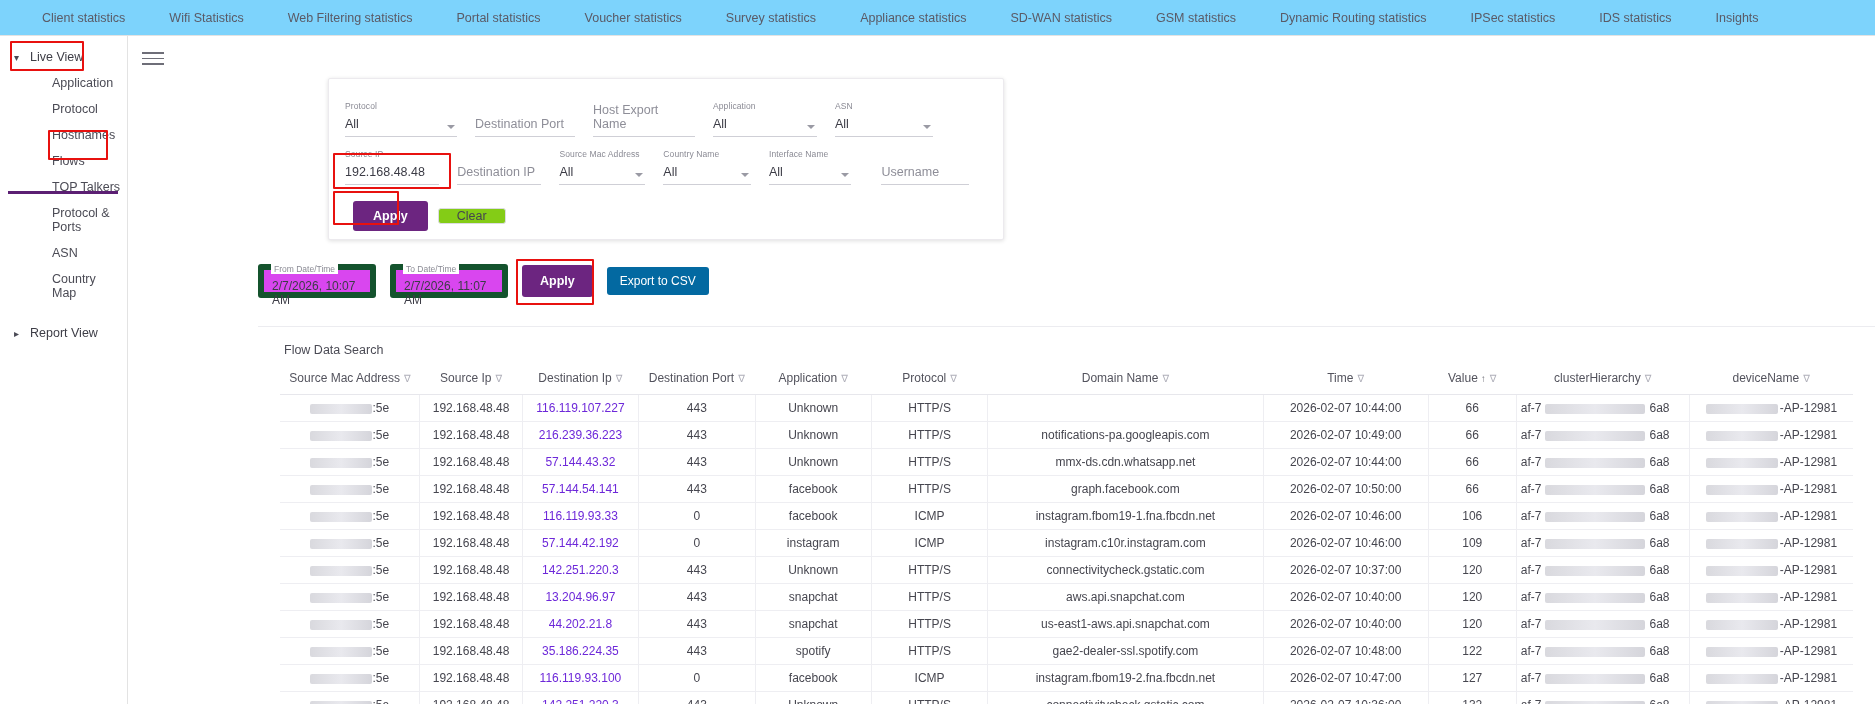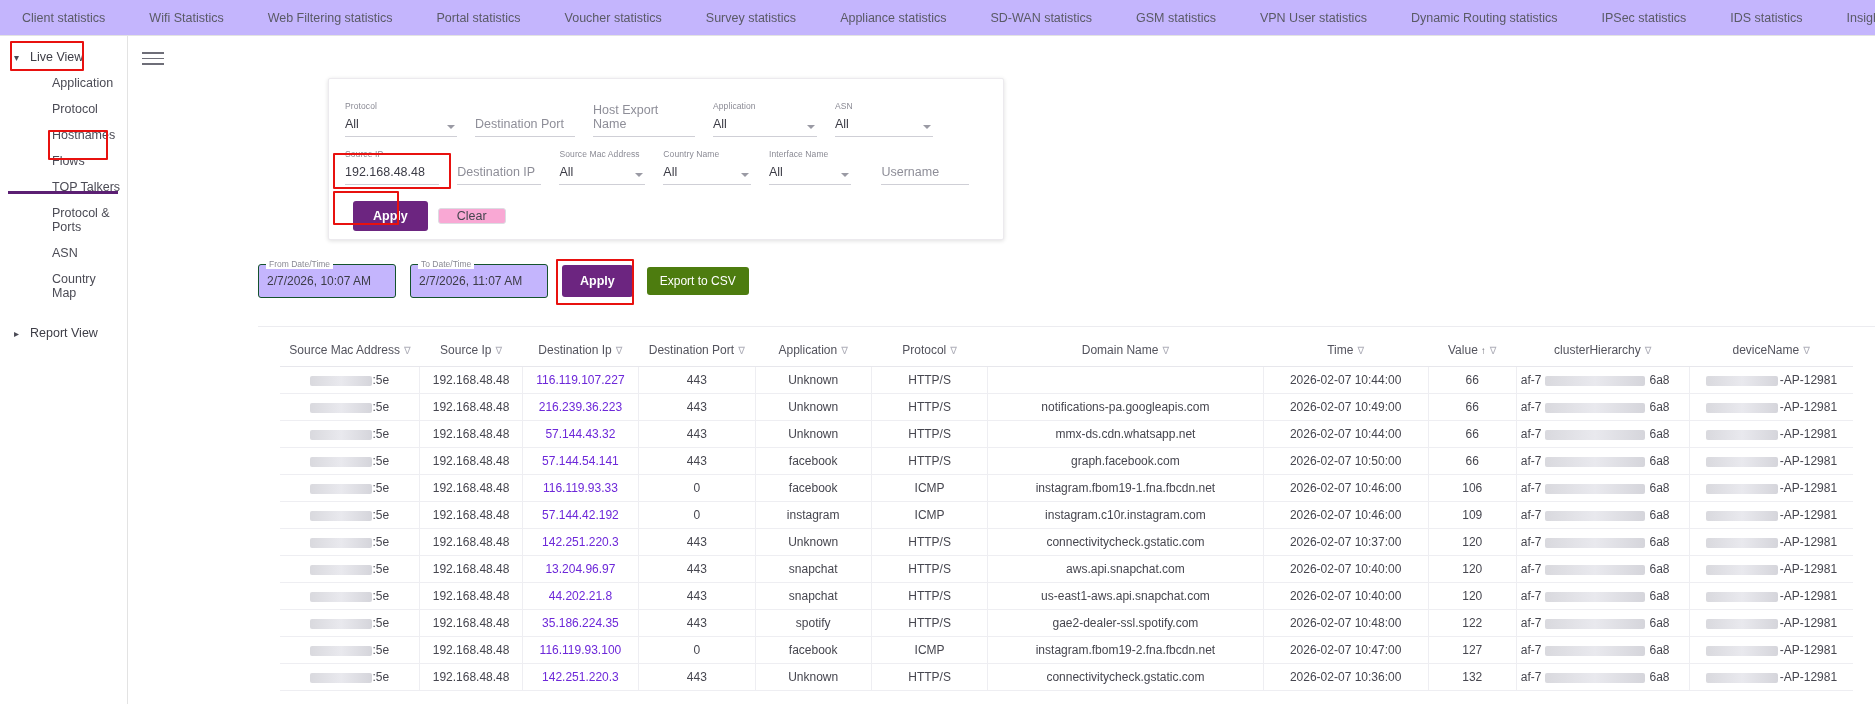--- a/index.html
+++ b/index.html
@@ -12,22 +12,22 @@
     color:#3c3c3c;
     overflow:hidden;
   }
 
   
   .topnav {
     height:36px;
     display:flex;
     align-items:stretch;
     border-bottom:1px solid #e3e3e3;
-    background:#c4b5fd;
-    padding-left:0;
+    background:#7dd3fc;
+    padding-left:20px;
   }
   .topnav-tab {
     display:flex; align-items:center;
     padding:0 22px;
     font-size:12.5px;
     color:#5a5a66;
     white-space:nowrap;
     cursor:pointer;
     position:relative;
   }
@@ -112,46 +112,46 @@
   .w-country{width:104px;} .w-iface{width:98px;} .w-user{width:104px;margin-left:12px;}
 
   .btnrow { margin-top:16px; display:flex; align-items:center; gap:10px; padding-left:8px;}
   .btn-apply {
     background:#6c2580; color:#fff; border:none;
     font-size:12.5px; font-weight:bold;
     padding:8px 20px; border-radius:3px; cursor:pointer;
     font-family:"Liberation Sans", sans-serif;
   }
   .btn-clear {
-    background:#f9a8d4; color:#45454f; border:1px solid #dcdce2;
+    background:#84cc16; color:#45454f; border:1px solid #dcdce2;
     font-size:12.5px; padding:0 18px; border-radius:3px; cursor:pointer;
     font-family:"Liberation Sans", sans-serif;
   }
 
   
   .daterow { position:absolute; left:130px; top:228px; display:flex; align-items:center; gap:14px;}
   .dtfield {
-    position:relative; width:138px; height:34px;
-    border:1px solid #14532d; border-radius:3px;
-    background:#c4b5fd;
+    position:relative; width:118px; height:34px;
+    border:6px solid #14532d; border-radius:3px;
+    background:#d946ef;
   }
   .dtfield .dlabel {
     position:absolute; top:-6px; left:7px; background:#fff; padding:0 3px;
     font-size:8.5px; color:#8a8a94;
   }
   .dtfield .dval {
     position:absolute; left:8px; top:9px; font-size:12px; color:#3c3c46;
   }
   .btn-apply2 {
     background:#6c2580; color:#fff; border:none; font-weight:bold;
     font-size:12.5px; padding:9px 18px; border-radius:3px; cursor:pointer;
     font-family:"Liberation Sans", sans-serif;
   }
   .btn-csv {
-    background:#4d7c0f; color:#fff; border:none;
+    background:#0369a1; color:#fff; border:none;
     font-size:12px; padding:7px 13px; border-radius:3px; cursor:pointer;
     font-family:"Liberation Sans", sans-serif;
   }
 
   
   .table-card {
     position:absolute; left:130px; right:0; top:290px; bottom:0;
     background:#fff; border-top:1px solid #ececf0;
     padding:12px 22px 0 22px;
   }
@@ -188,21 +188,20 @@
 <div class="topnav" id="topnav">
     <div class="topnav-tab">Client statistics</div>
     <div class="topnav-tab">Wifi Statistics</div>
     <div class="topnav-tab">Web Filtering statistics</div>
     <div class="topnav-tab">Portal statistics</div>
     <div class="topnav-tab">Voucher statistics</div>
     <div class="topnav-tab">Survey statistics</div>
     <div class="topnav-tab">Appliance statistics</div>
     <div class="topnav-tab">SD-WAN statistics</div>
     <div class="topnav-tab">GSM statistics</div>
-    <div class="topnav-tab">VPN User statistics</div>
     <div class="topnav-tab">Dynamic Routing statistics</div>
     <div class="topnav-tab">IPSec statistics</div>
     <div class="topnav-tab">IDS statistics</div>
     <div class="topnav-tab">Insights</div>
   </div>
 
 <div class="shell">
 
   <div class="sidebar">
     <div class="side-group">
@@ -318,20 +317,21 @@
         <span class="dval">2/7/2026, 11:07 AM</span>
       </div>
       <div style="position:relative;">
         <button class="btn-apply2">Apply</button>
         <div class="hl-box" style="left:-6px; top:-6px; width:78px; height:46px;"></div>
       </div>
       <button class="btn-csv">Export to CSV</button>
     </div>
 
     <div class="table-card">
+      <div class="flow-title">Flow Data Search</div>
       <table>
         <thead>
             <tr id="thead-row">
               <th class="col-mac"><span>Source Mac Address</span><span class="fic">∇</span></th>
               <th class="col-sip"><span>Source Ip</span><span class="fic">∇</span></th>
               <th class="col-dip"><span>Destination Ip</span><span class="fic">∇</span></th>
               <th class="col-dport"><span>Destination Port</span><span class="fic">∇</span></th>
               <th class="col-app"><span>Application</span><span class="fic">∇</span></th>
               <th class="col-proto"><span>Protocol</span><span class="fic">∇</span></th>
               <th class="col-dom"><span>Domain Name</span><span class="fic">∇</span></th>

